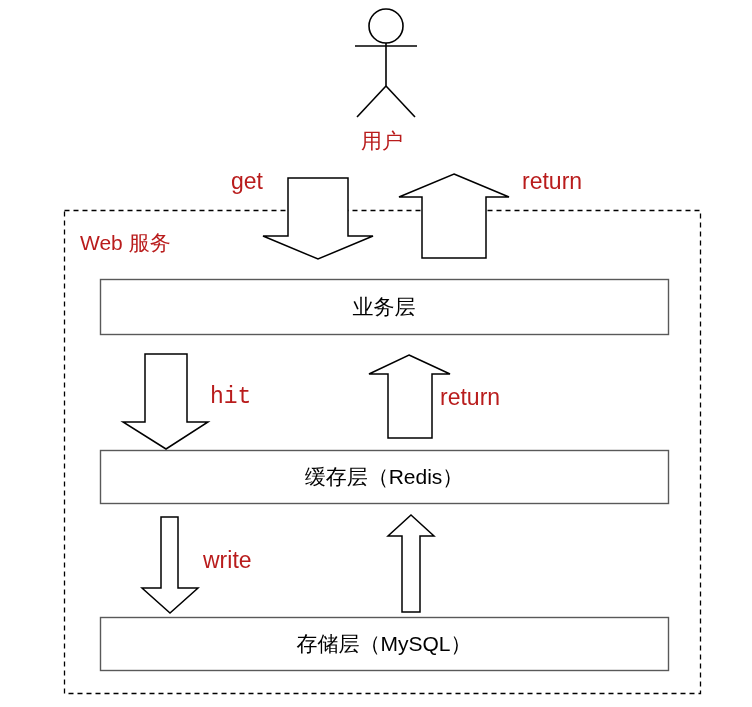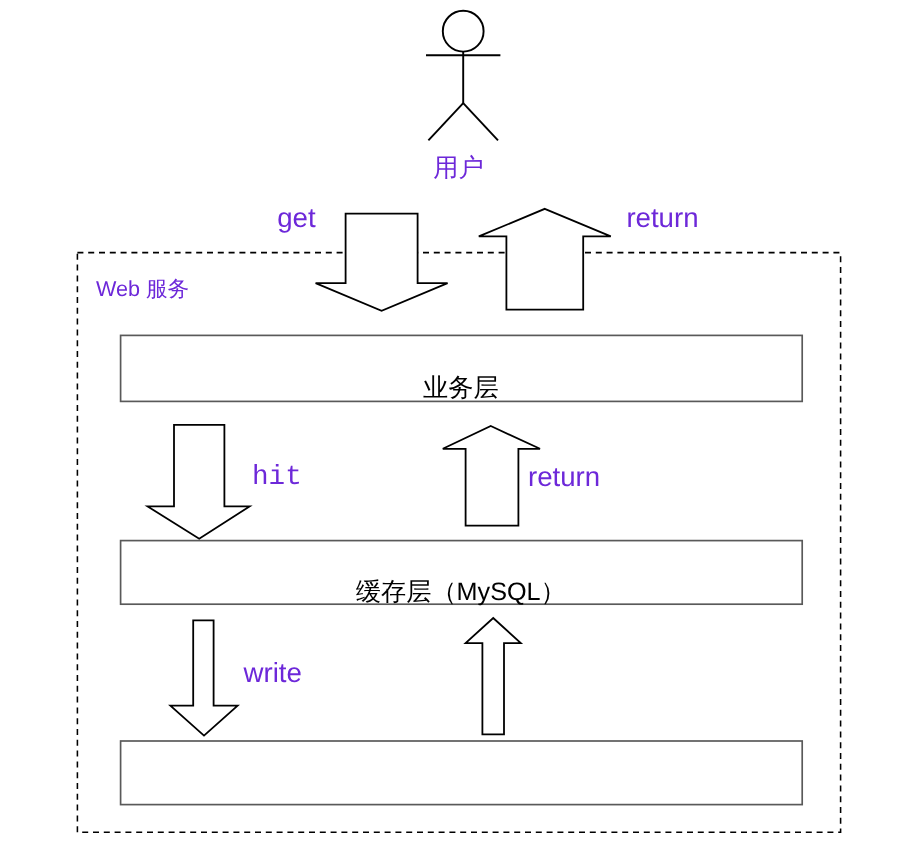--- a/index.html
+++ b/index.html
@@ -43,43 +43,42 @@
     stroke-dasharray: 5 4;
   }
   .block-arrow {
     fill: #ffffff;
     stroke: #000000;
     stroke-width: 1.5;
     stroke-linejoin: miter;
   }
   .lbl {
     position: absolute;
-    color: #6d28d9;
+    color: #b91c1c;
     white-space: nowrap;
     line-height: 1;
   }
   .lbl-box {
     font-size: 21px;
   }
   .lbl-arrow {
     font-size: 23px;
   }
   .lbl-actor {
     font-size: 21px;
   }
   .lbl-container {
-    font-size: 18px;
+    font-size: 21px;
   }
   .box-text-wrap {
     position: absolute;
     display: flex;
     align-items: center;
     justify-content: center;
     pointer-events: none;
-    margin-top: 16px;
   }
 </style>
 </head>
 <body>
 
 <div id="diagram-root">
 
   <svg id="diagram-canvas" viewBox="0 0 752 707" xmlns="http://www.w3.org/2000/svg">
 
     <g>
@@ -117,19 +116,20 @@
   <div class="lbl lbl-arrow" style="left:231px; top:170px;">get</div>
 
   <div class="lbl lbl-arrow" style="left:522px; top:170px;">return</div>
 
   <div class="box-text-wrap lbl-box" style="left:100px; top:279px; width:568px; height:55px;">业务层</div>
 
   <div class="lbl lbl-arrow" style="left:210px; top:386px;font-family:Liberation Mono, monospace;">hit</div>
 
   <div class="lbl lbl-arrow" style="left:440px; top:386px;">return</div>
 
-  <div class="box-text-wrap lbl-box" style="left:100px; top:450px; width:568px; height:53px;">缓存层（MySQL）</div>
+  <div class="box-text-wrap lbl-box" style="left:100px; top:450px; width:568px; height:53px;">缓存层（Redis）</div>
 
   <div class="lbl lbl-arrow" style="left:203px; top:549px;">write</div>
 
 
+  <div class="box-text-wrap lbl-box" style="left:100px; top:617px; width:568px; height:53px;">存储层（MySQL）</div>
 
 </div>
 
 </body></html>

